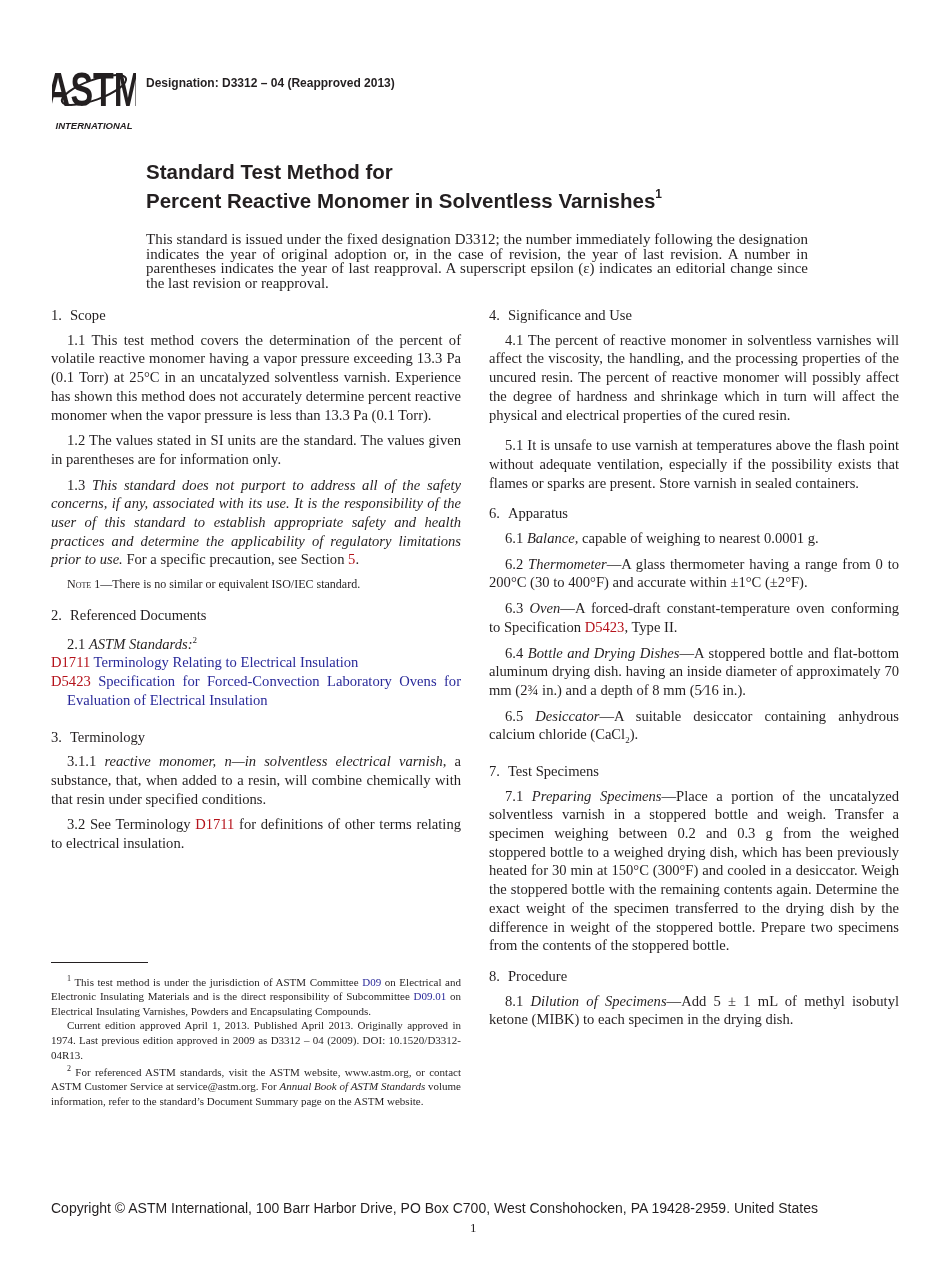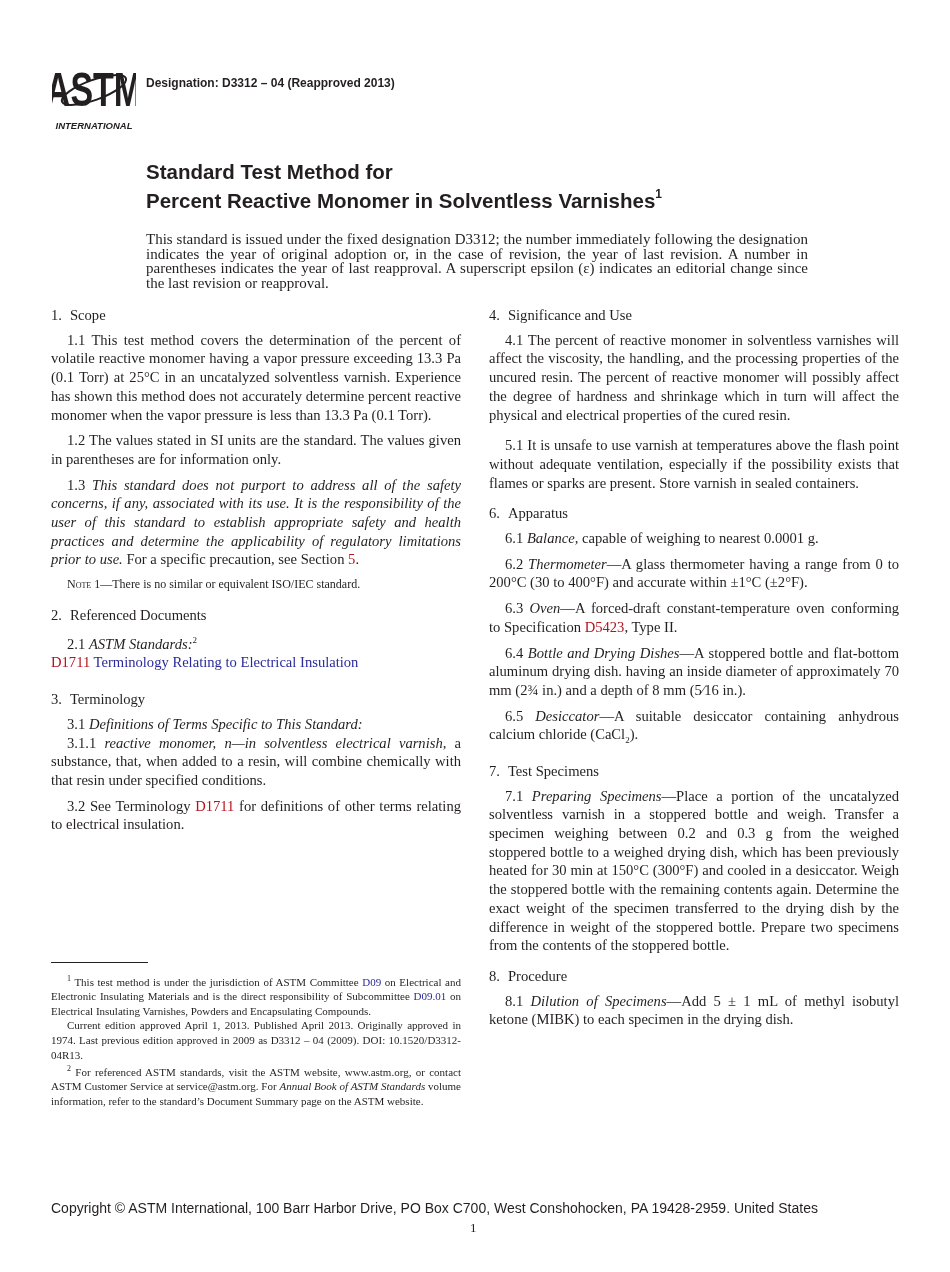--- a/index.html
+++ b/index.html
@@ -56,25 +56,25 @@
     <p>1.1  This test method covers the determination of the percent of volatile reactive monomer having a vapor pressure exceeding 13.3 Pa (0.1 Torr) at 25°C in an uncatalyzed solventless varnish. Experience has shown this method does not accurately determine percent reactive monomer when the vapor pressure is less than 13.3 Pa (0.1 Torr).</p>
     <p>1.2  The values stated in SI units are the standard. The values given in parentheses are for information only.</p>
     <p><span>1.3 </span><i>This standard does not purport to address all of the safety concerns, if any, associated with its use. It is the responsibility of the user of this standard to establish appropriate safety and health practices and determine the applicability of regulatory limitations prior to use.</i><span> For a specific precaution, see Section </span><a class="red">5</a><span>.</span></p>
     <p class="note"><span class="smallcaps">Note 1</span><span>—There is no similar or equivalent ISO/IEC standard.</span></p>
   </div>
 
   <div class="sec">
     <h2><span class="num">2.</span><span>Referenced Documents</span></h2>
     <p style="margin-bottom:0"><span>2.1 </span><i>ASTM Standards:</i><sup style="font-size:9px">2</sup></p>
     <div class="ref"><a class="red">D1711</a> <a class="blue">Terminology Relating to Electrical Insulation</a></div>
+    <div class="ref" style="padding-left:16px;text-indent:-16px;text-align:justify"><a class="red">D5423</a> <a class="blue">Specification for Forced-Convection Laboratory Ovens for Evaluation of Electrical Insulation</a></div>
   </div>
 
   <div class="sec" style="margin-top:18px">
     <h2><span class="num">3.</span><span>Terminology</span></h2>
-    <p style="margin-bottom:0"><span>3.1 </span><i>Definitions of Terms Specific to This Standard:</i></p>
     <p><span>3.1.1 </span><i>reactive monomer, n—in solventless electrical varnish</i><span>, a substance, that, when added to a resin, will combine chemically with that resin under specified conditions.</span></p>
     <p><span>3.2 See Terminology </span><a class="red">D1711</a><span> for definitions of other terms relating to electrical insulation.</span></p>
   </div>
 </div>
 
 <div class="footnote-rule"></div>
 <div class="footnotes">
   <p><sup>1</sup><span> This test method is under the jurisdiction of ASTM Committee </span><a class="blue">D09</a><span> on Electrical and Electronic Insulating Materials and is the direct responsibility of Subcommittee </span><a class="blue">D09.01</a><span> on Electrical Insulating Varnishes, Powders and Encapsulating Compounds.</span></p>
   <p>Current edition approved April 1, 2013. Published April 2013. Originally approved in 1974. Last previous edition approved in 2009 as D3312 – 04 (2009). DOI: 10.1520/D3312-04R13.</p>
   <p><sup>2</sup><span> For referenced ASTM standards, visit the ASTM website, www.astm.org, or contact ASTM Customer Service at service@astm.org. For </span><i>Annual Book of ASTM Standards</i><span> volume information, refer to the standard’s Document Summary page on the ASTM website.</span></p>

